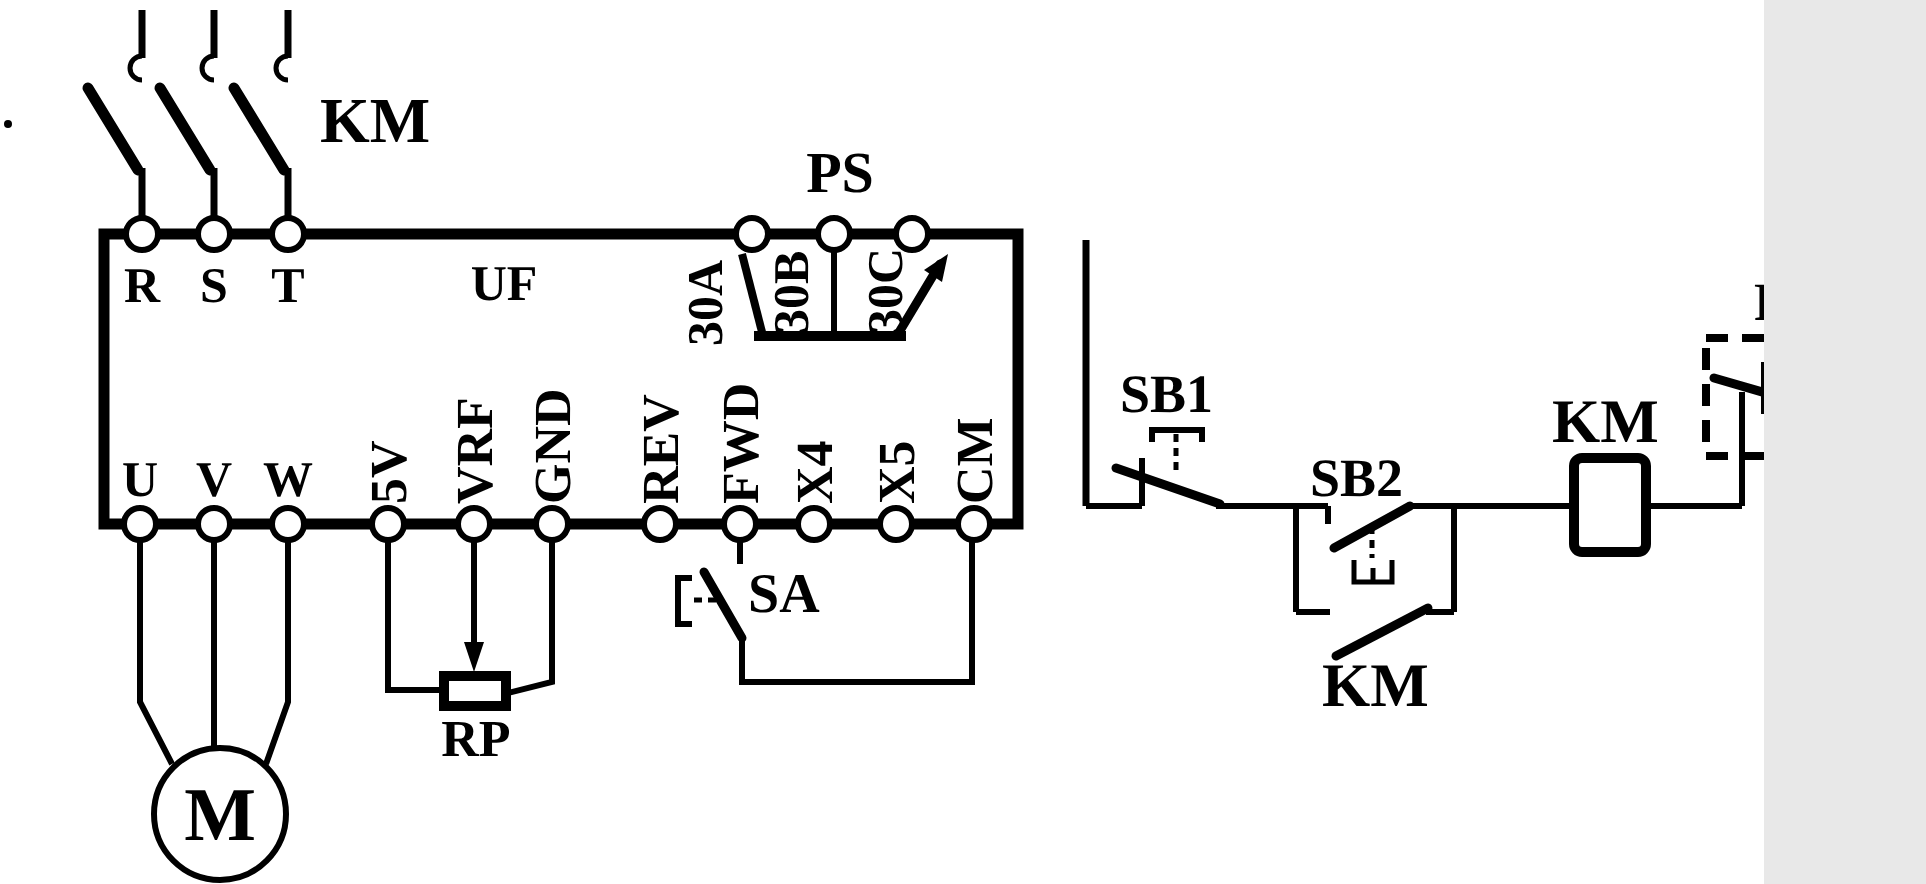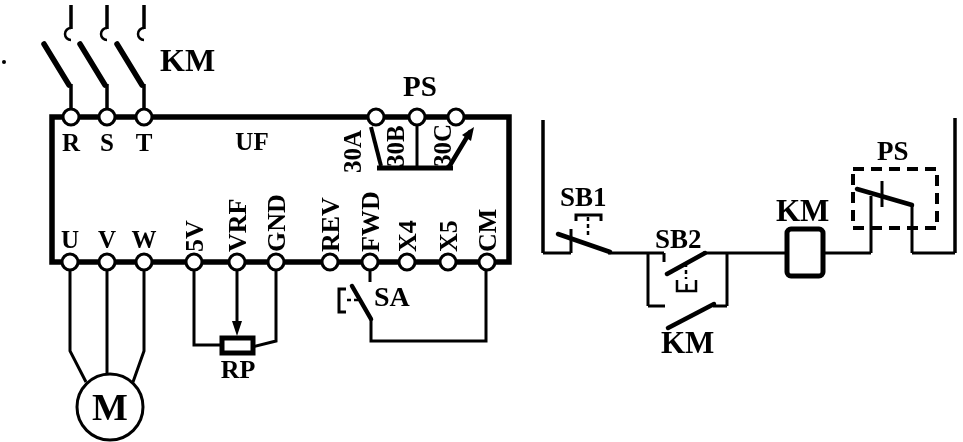--- a/index.html
+++ b/index.html
@@ -1,16 +1,16 @@
 <!DOCTYPE html>
 <html><head>
 <meta charset="utf-8">
 <style>
   html,body{margin:0;padding:0;background:#e8e8e8;}
-  #stage{position:relative;width:963px;height:442px;background:#ffffff;overflow:hidden;}
+  #stage{position:relative;width:882px;height:442px;background:#ffffff;overflow:hidden;}
   svg{position:absolute;left:0;top:0;}
   text{font-family:"Liberation Serif","DejaVu Serif",serif;font-weight:700;fill:#000;}
   .lbl25{font-size:25px;} .lbl26{font-size:26px;} .lbl27{font-size:27px;}
   .lbl28{font-size:28px;} .lbl29{font-size:29px;} .lbl31{font-size:31px;}
   .lbl32{font-size:32px;} .lbl38{font-size:38px;}
   .mid{text-anchor:middle;}
   .w25{stroke:#000;stroke-width:2.5;fill:none;}
   .w3{stroke:#000;stroke-width:3;fill:none;}
   .w35{stroke:#000;stroke-width:3.5;fill:none;}
   .w4{stroke:#000;stroke-width:4;fill:none;}

